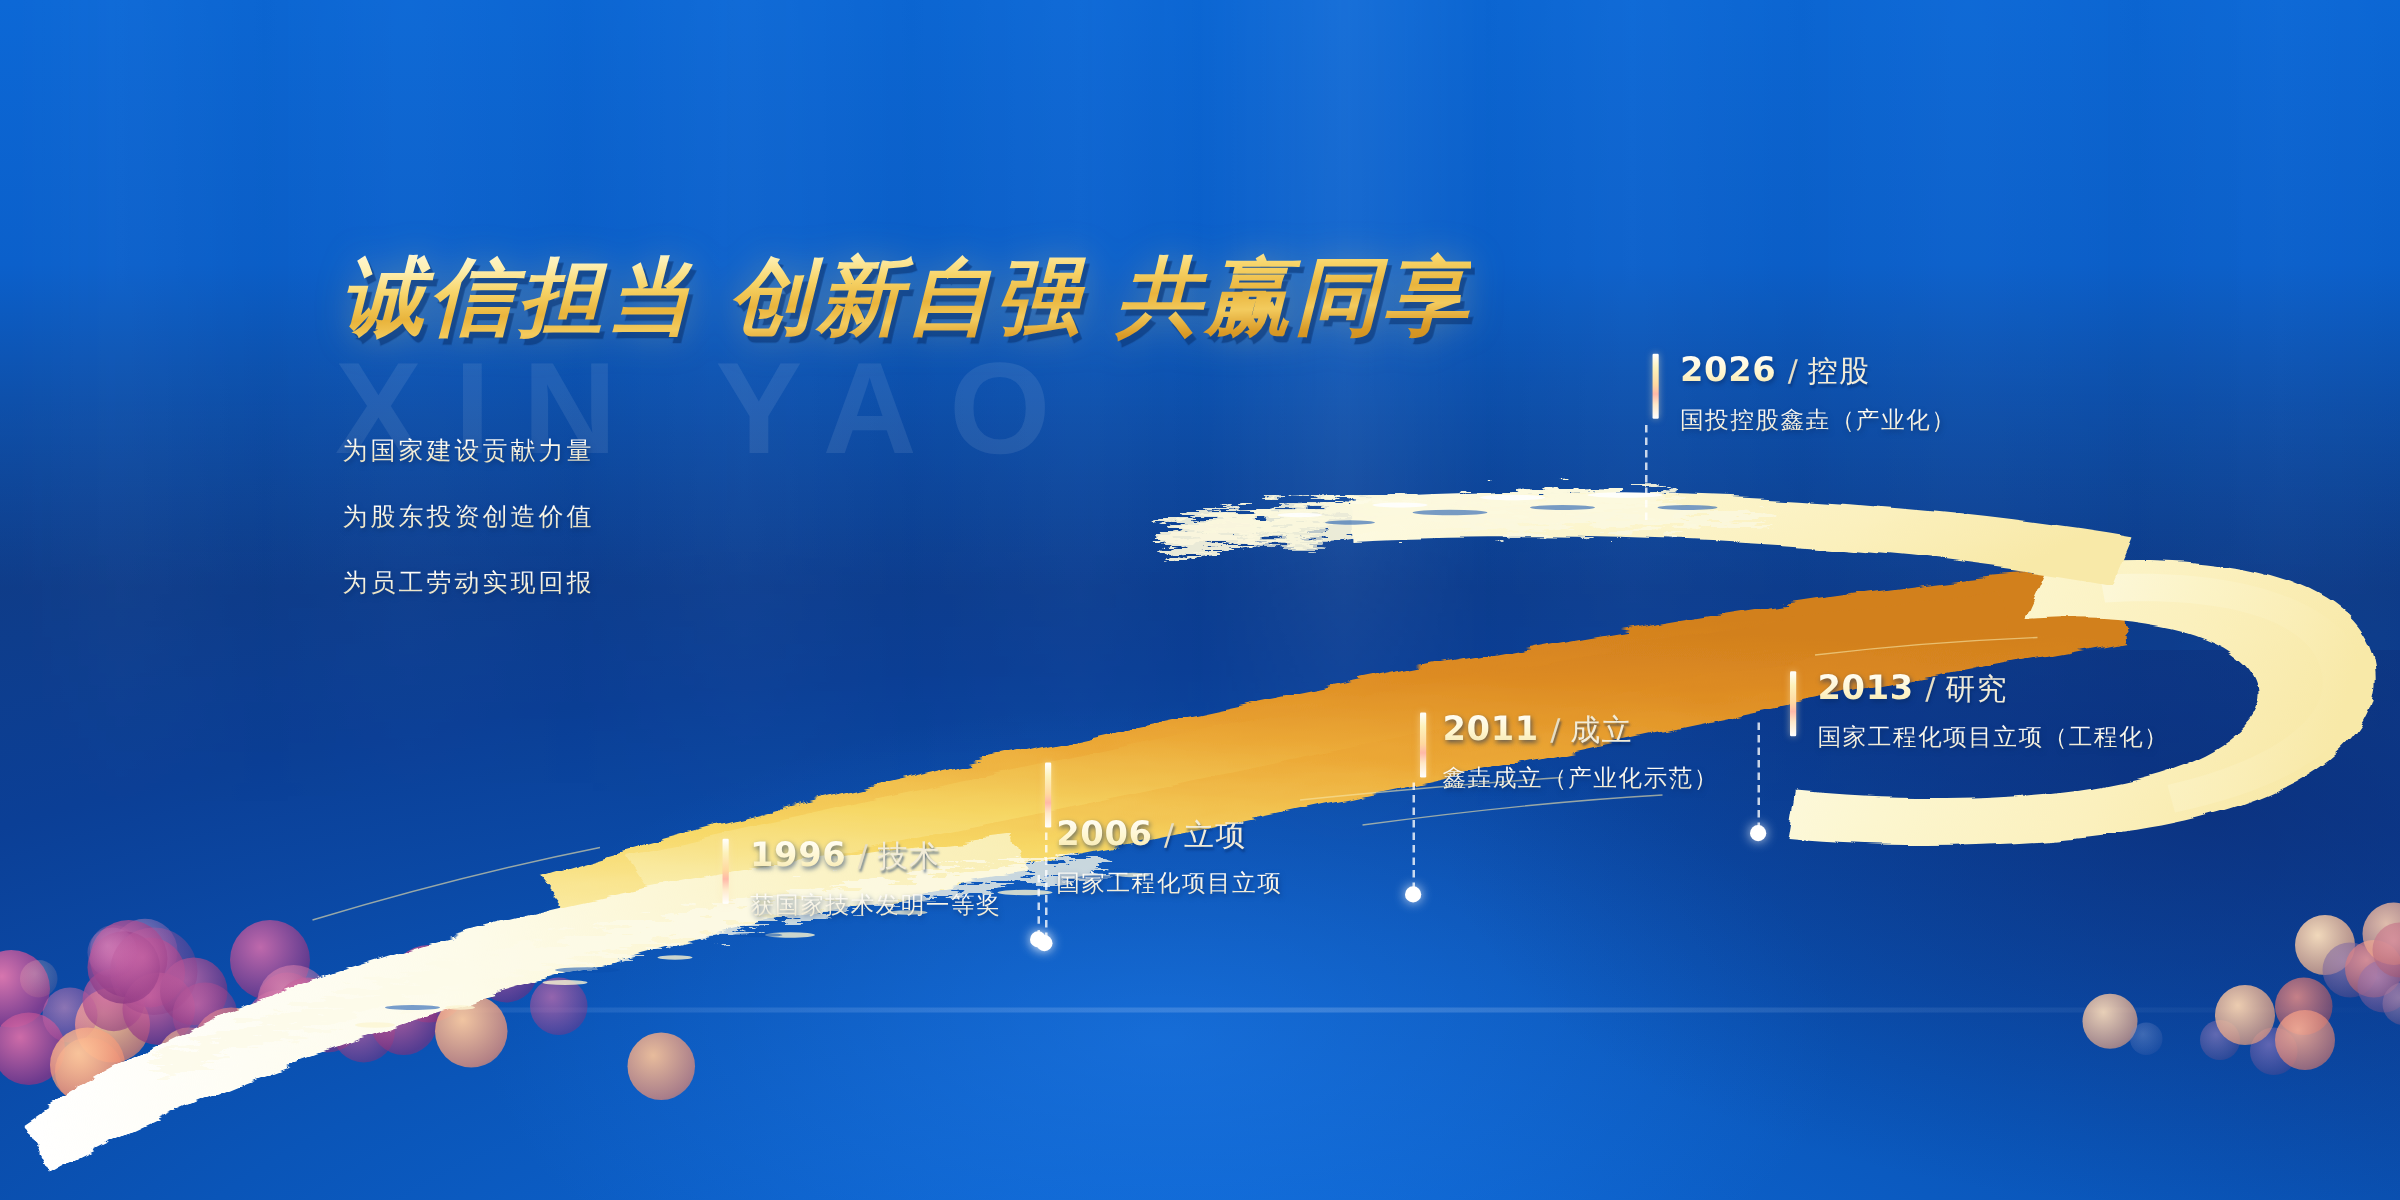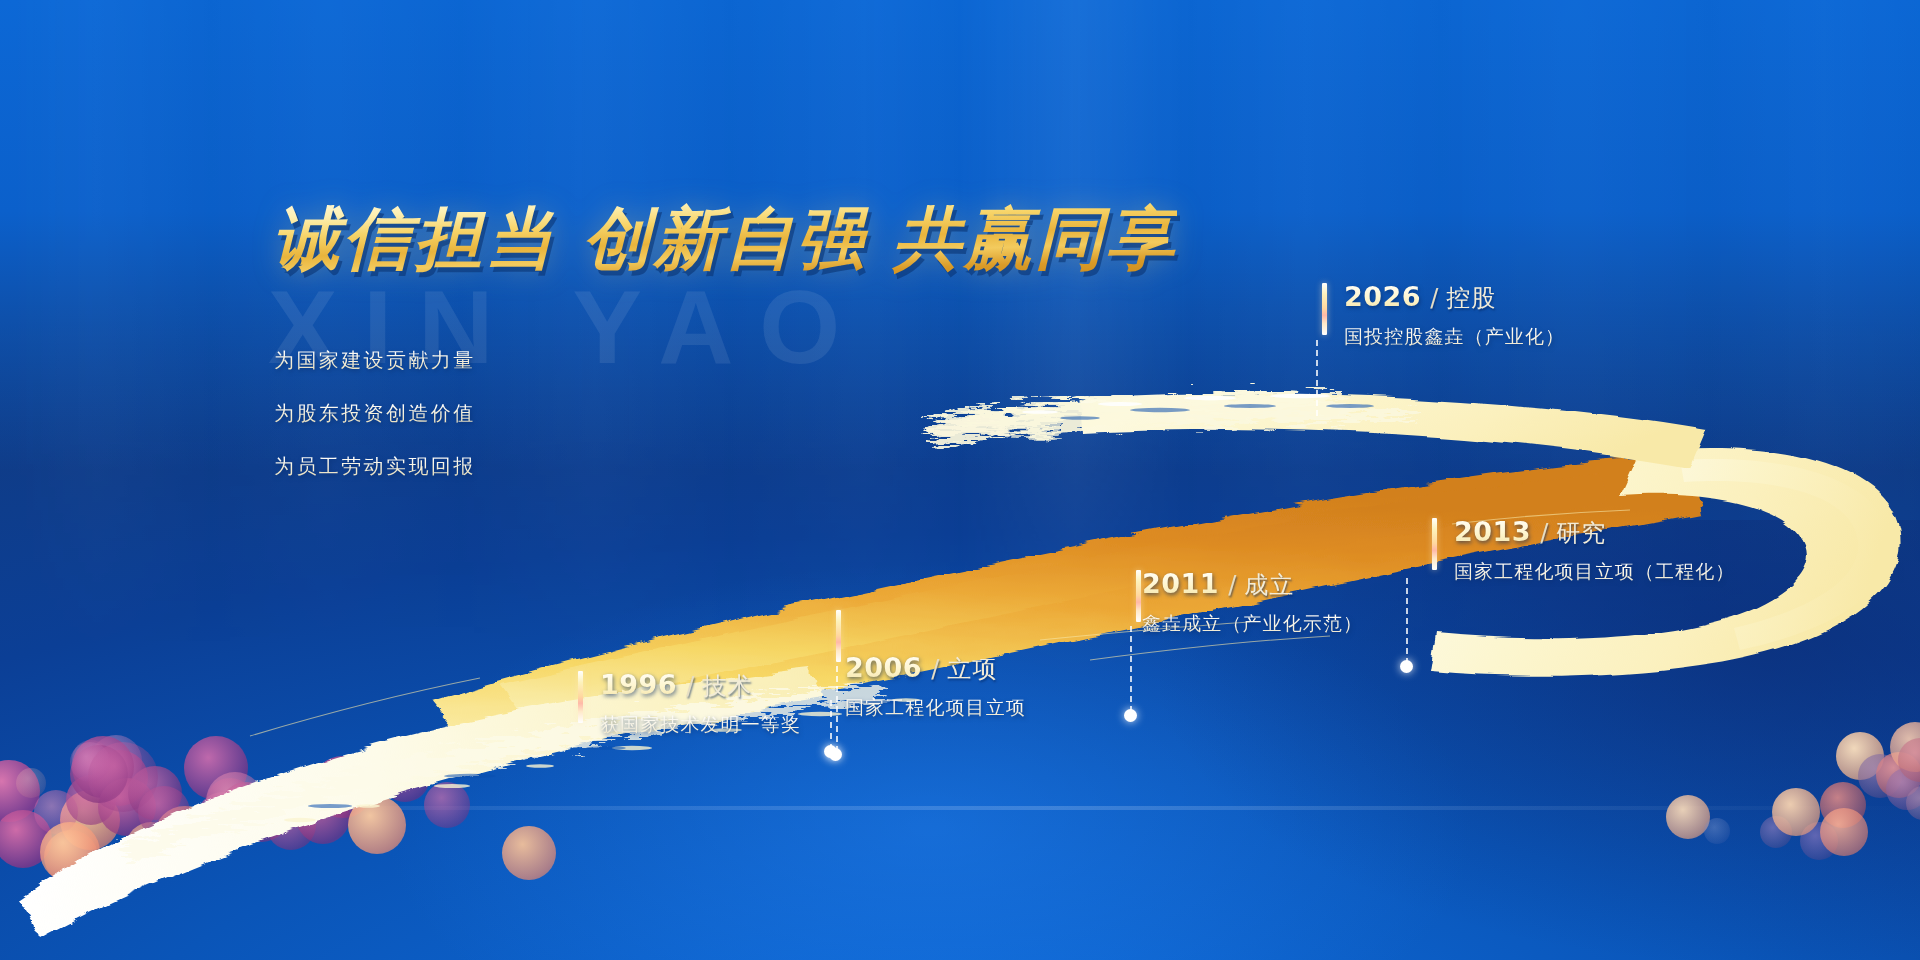--- a/index.html
+++ b/index.html
@@ -371,32 +371,32 @@
         <span class="tl-tag"><span class="sep">/</span><span>立项</span></span>
       </div>
       <div class="tl-desc">国家工程化项目立项</div>
     </div>
   </div>
   <div class="tl-leader" style="left:836px;top:666px;height:86px;"></div>
   <div class="tl-dot" style="left:829px;top:748px;"></div>
 
   <div class="tl-item" style="left:1136px;top:568px;">
     <div class="tl-bar"></div>
-    <div style="padding-left:6px;">
+    <div style="padding-left:18px;">
       <div class="tl-head">
         <span class="tl-year">2011</span>
         <span class="tl-tag"><span class="sep">/</span><span>成立</span></span>
       </div>
       <div class="tl-desc">鑫垚成立（产业化示范）</div>
     </div>
   </div>
   <div class="tl-leader" style="left:1130px;top:626px;height:86px;"></div>
   <div class="tl-dot" style="left:1124px;top:709px;"></div>
 
-  <div class="tl-item" style="left:1432px;top:516px;">
+  <div class="tl-item" style="left:1432px;top:535px;">
     <div class="tl-bar"></div>
     <div style="padding-left:22px;">
       <div class="tl-head">
         <span class="tl-year">2013</span>
         <span class="tl-tag"><span class="sep">/</span><span>研究</span></span>
       </div>
       <div class="tl-desc">国家工程化项目立项（工程化）</div>
     </div>
   </div>
   <div class="tl-leader" style="left:1406px;top:578px;height:86px;"></div>

